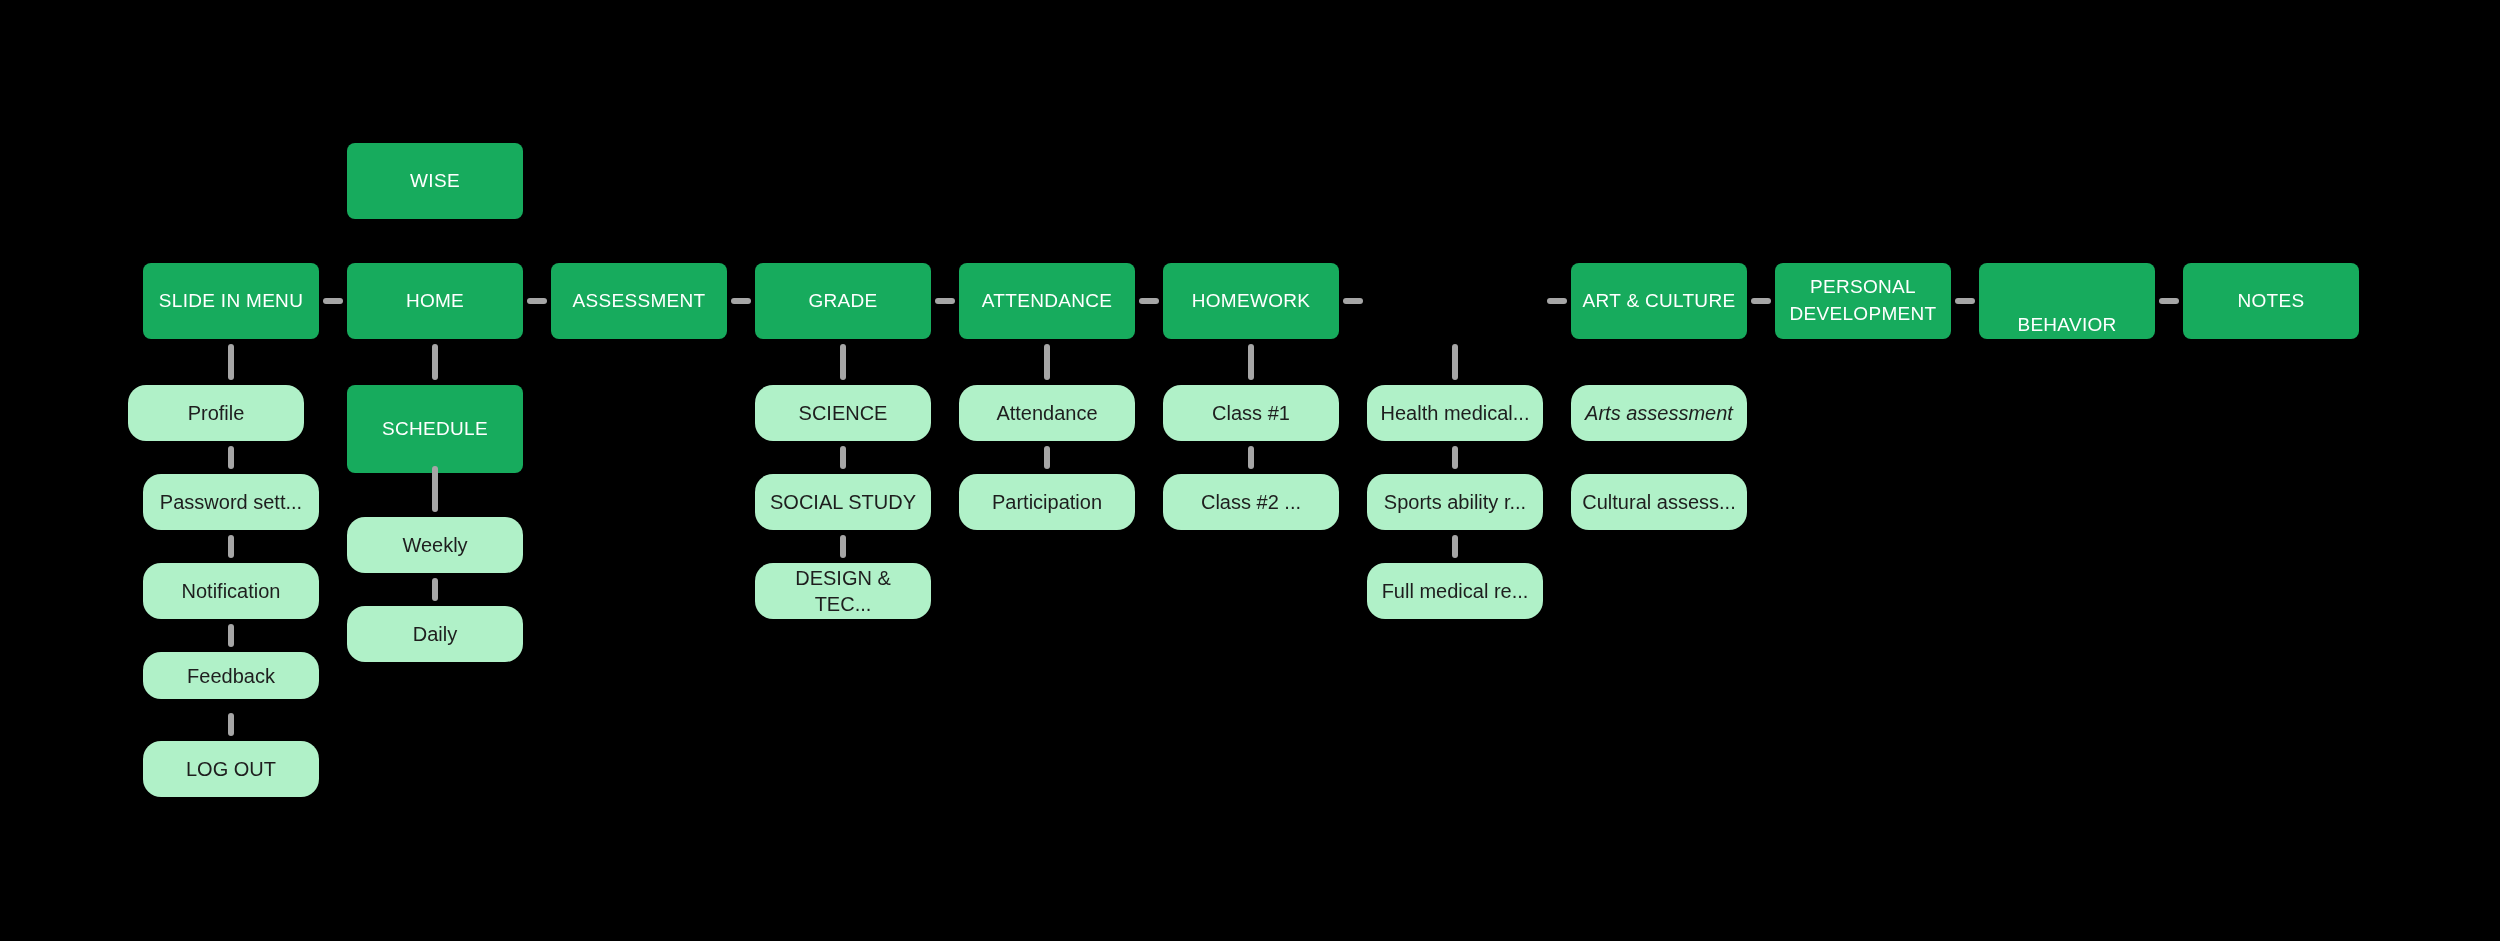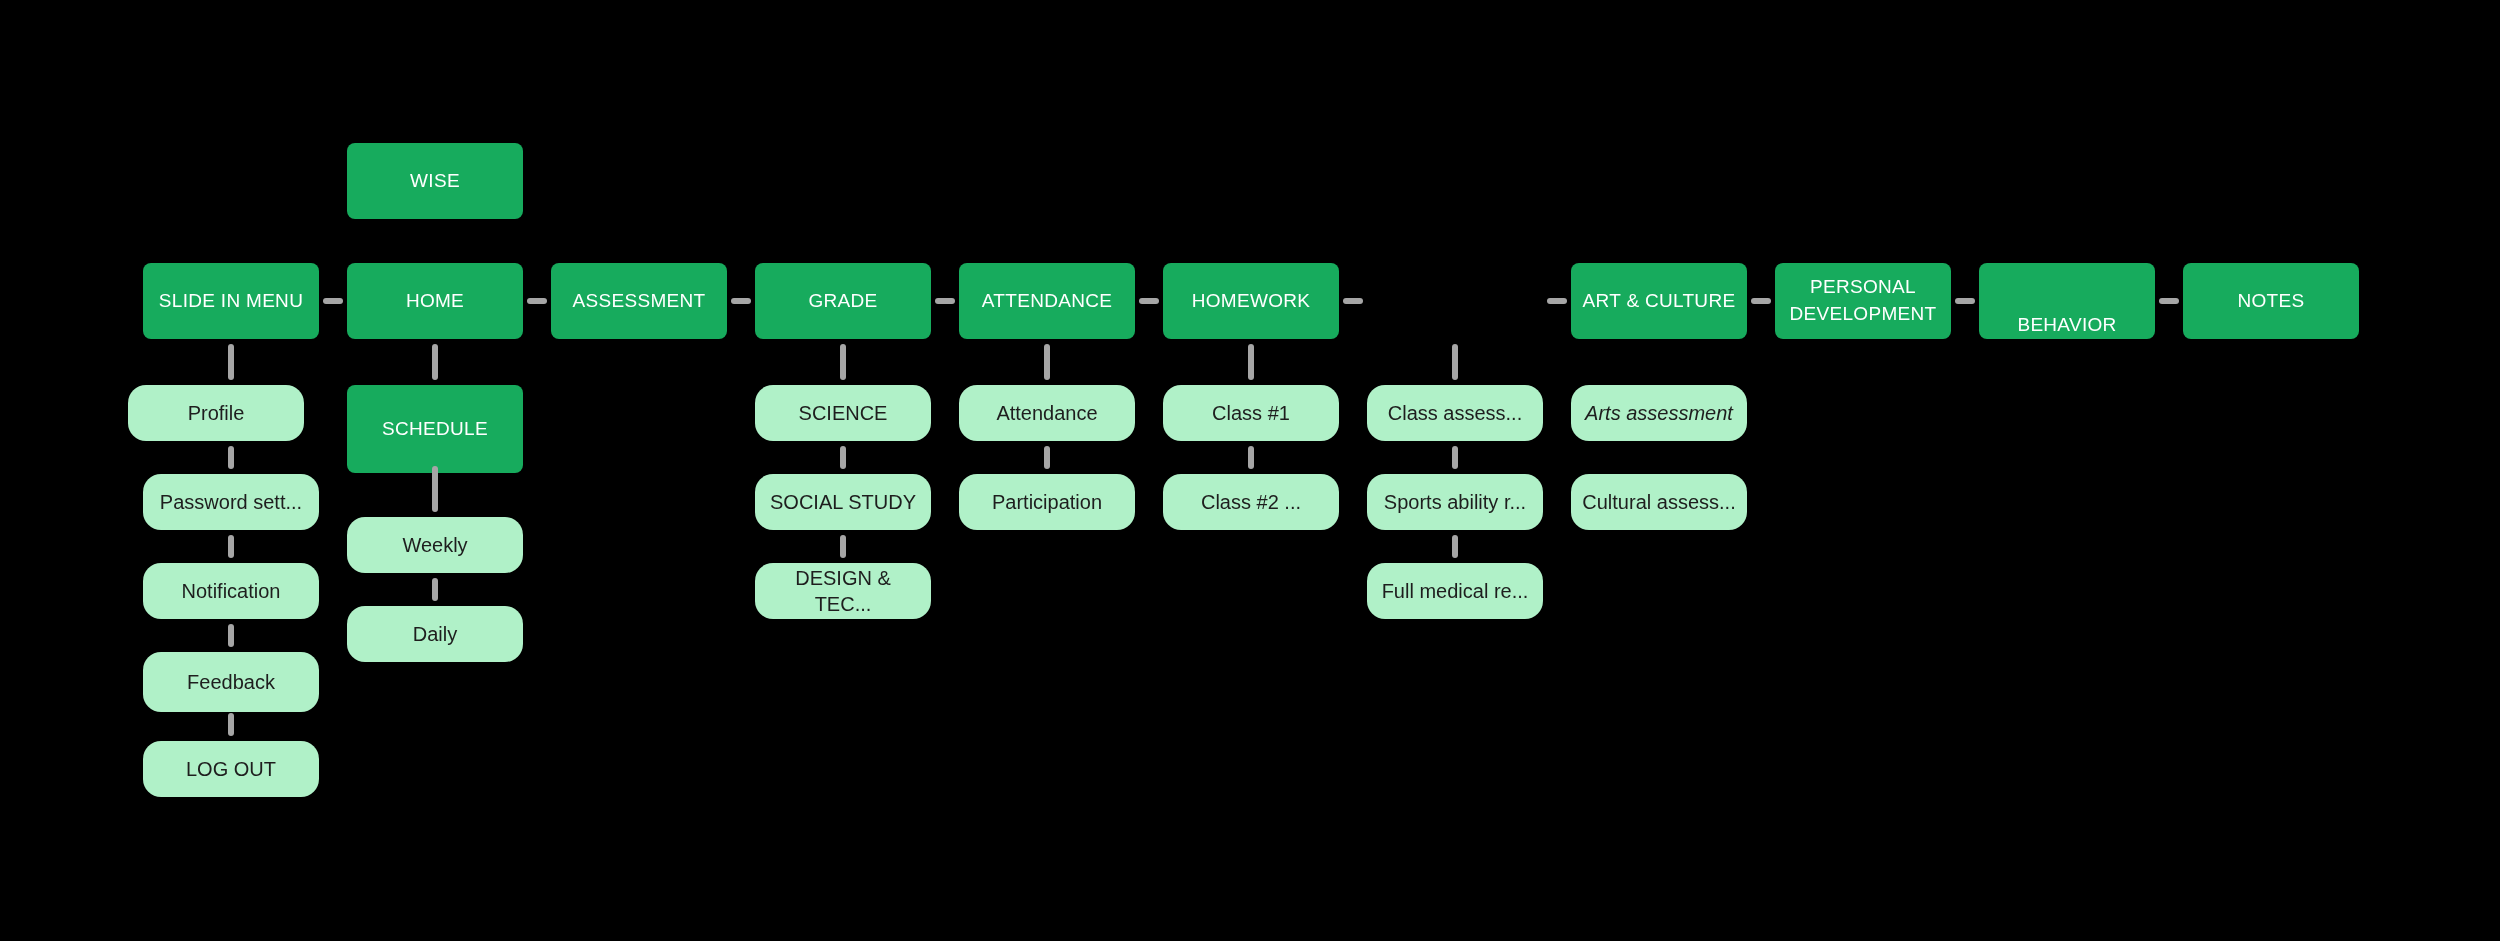--- a/index.html
+++ b/index.html
@@ -64,21 +64,21 @@
     </div>
     <div class="conn" style="left: 228px; top: 446px; width: 6px; height: 23px;"></div>
     <div class="node item" style="left: 143px; top: 474px; width: 176px; height: 56px;">
       <span>Password sett...</span>
     </div>
     <div class="conn" style="left: 228px; top: 535px; width: 6px; height: 23px;"></div>
     <div class="node item" style="left: 143px; top: 563px; width: 176px; height: 56px;">
       <span>Notification</span>
     </div>
     <div class="conn" style="left: 228px; top: 624px; width: 6px; height: 23px;"></div>
-    <div class="node item" style="left: 143px; top: 652px; width: 176px; height: 60px;">
+    <div class="node item" style="left: 143px; top: 652px; width: 176px; height: 47px;">
       <span>Feedback</span>
     </div>
     <div class="conn" style="left: 228px; top: 713px; width: 6px; height: 23px;"></div>
     <div class="node item" style="left: 143px; top: 741px; width: 176px; height: 56px;">
       <span>LOG OUT</span>
     </div>
     <div class="conn" style="left: 323px; top: 298px; width: 20px; height: 6px;"></div>
     <div class="node page" style="left: 347px; top: 263px; width: 176px; height: 76px;">
       <span>HOME</span>
     </div>
@@ -134,21 +134,21 @@
     <div class="node item" style="left: 1163px; top: 385px; width: 176px; height: 56px;">
       <span>Class #1</span>
     </div>
     <div class="conn" style="left: 1248px; top: 446px; width: 6px; height: 23px;"></div>
     <div class="node item" style="left: 1163px; top: 474px; width: 176px; height: 56px;">
       <span>Class #2 ...</span>
     </div>
     <div class="conn" style="left: 1343px; top: 298px; width: 20px; height: 6px;"></div>
     <div class="conn" style="left: 1452px; top: 344px; width: 6px; height: 36px;"></div>
     <div class="node item" style="left: 1367px; top: 385px; width: 176px; height: 56px;">
-      <span>Class assess...</span>
+      <span>Health medical...</span>
     </div>
     <div class="conn" style="left: 1452px; top: 446px; width: 6px; height: 23px;"></div>
     <div class="node item" style="left: 1367px; top: 474px; width: 176px; height: 56px;">
       <span>Sports ability r...</span>
     </div>
     <div class="conn" style="left: 1452px; top: 535px; width: 6px; height: 23px;"></div>
     <div class="node item" style="left: 1367px; top: 563px; width: 176px; height: 56px;">
       <span>Full medical re...</span>
     </div>
     <div class="conn" style="left: 1547px; top: 298px; width: 20px; height: 6px;"></div>

